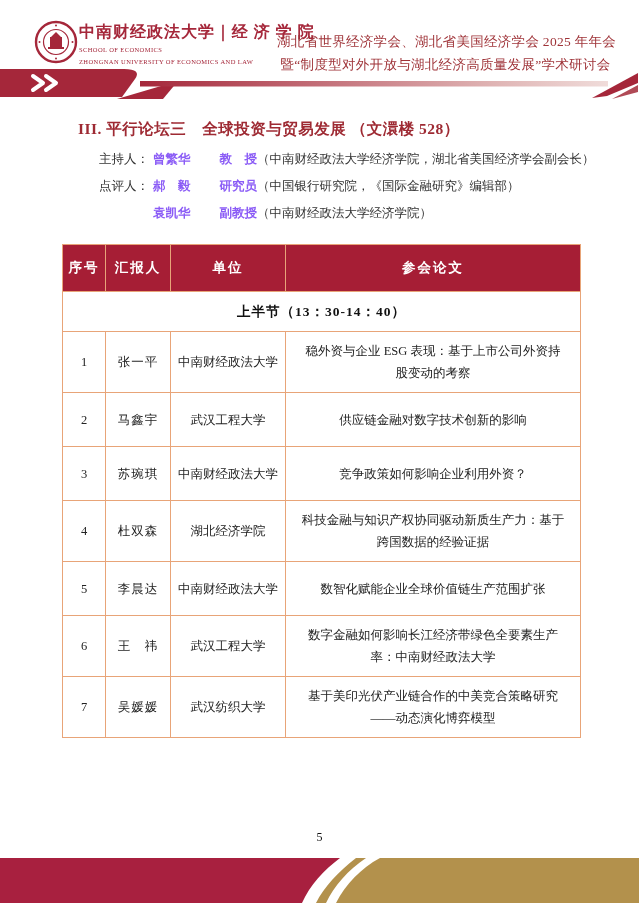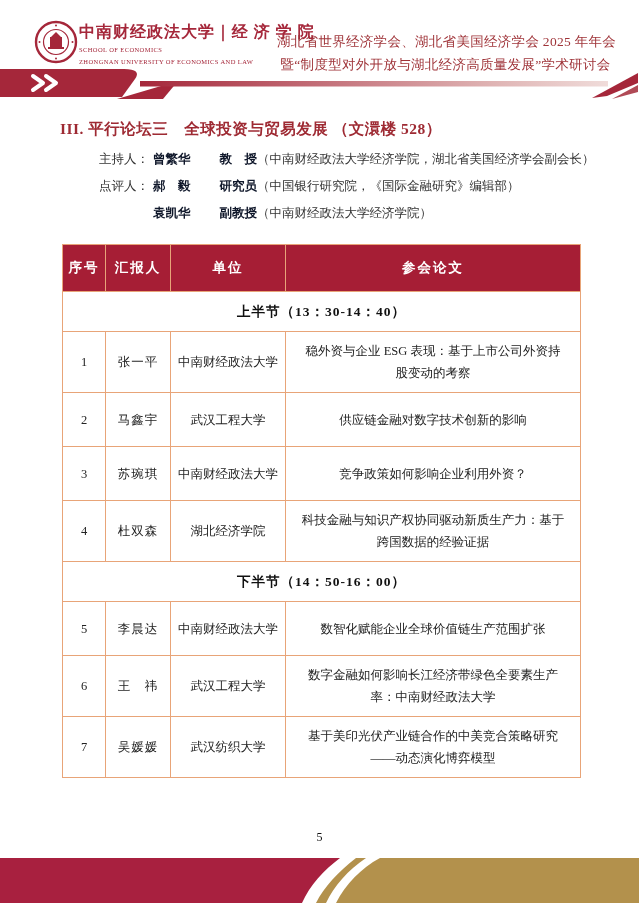--- a/index.html
+++ b/index.html
@@ -14,29 +14,29 @@
   .logo-cn{font-size:16px;font-weight:bold;color:#a5273a;letter-spacing:1px;white-space:nowrap;}
   .logo-en{font-size:6.5px;color:#a5273a;letter-spacing:.4px;line-height:8.5px;margin-top:3px;white-space:nowrap;}
   .conf-title{
     position:absolute;left:277px;top:31px;width:337px;
     color:#9f3338;font-weight:normal;font-size:13.5px;line-height:22.5px;
     text-align:center;letter-spacing:.3px;white-space:nowrap;
   }
   .banner{position:absolute;left:0;top:64px;width:639px;height:44px;}
   
   .section-title{
-    position:absolute;left:60px;top:119px;
+    position:absolute;left:78px;top:119px;
     color:#9e2a33;font-weight:bold;font-size:15.5px;letter-spacing:.5px;white-space:nowrap;
   }
   .people{
     position:absolute;left:68px;top:146px;width:540px;
     font-size:12.5px;line-height:27px;color:#333;white-space:nowrap;
   }
   .people .lbl{display:inline-block;min-width:54px;margin-left:31px;}
-  .people .nm,.people .ttl{font-weight:bold;color:#0f172a;}
+  .people .nm,.people .ttl{font-weight:bold;color:#8b5cf6;}
   .people .ttl{margin-left:8px;padding-left:21px;}
   .people .aff{color:#333;}
   
   table.program{
     position:absolute;left:62px;top:244px;width:518px;
     border-collapse:collapse;table-layout:fixed;
   }
   table.program td,table.program th{border:1px solid #e8a478;}
   th.hdr{
     background:#a61e35;color:#ffffff;font-weight:bold;font-size:13.5px;
@@ -153,23 +153,20 @@
         <td class="cell-presenter">苏琬琪</td>
         <td class="cell-affiliation">中南财经政法大学</td>
         <td class="cell-paper">竞争政策如何影响企业利用外资？</td>
       </tr>
       <tr class="data-row">
         <td class="cell-no">4</td>
         <td class="cell-presenter">杜双森</td>
         <td class="cell-affiliation">湖北经济学院</td>
         <td class="cell-paper">科技金融与知识产权协同驱动新质生产力：基于跨国数据的经验证据</td>
       </tr>
-      <tr class="session-row">
-        <td colspan="4">下半节（14：50-16：00）</td>
-      </tr>
       <tr class="data-row">
         <td class="cell-no">5</td>
         <td class="cell-presenter">李晨达</td>
         <td class="cell-affiliation">中南财经政法大学</td>
         <td class="cell-paper">数智化赋能企业全球价值链生产范围扩张</td>
       </tr>
       <tr class="data-row">
         <td class="cell-no">6</td>
         <td class="cell-presenter">王　祎</td>
         <td class="cell-affiliation">武汉工程大学</td>

